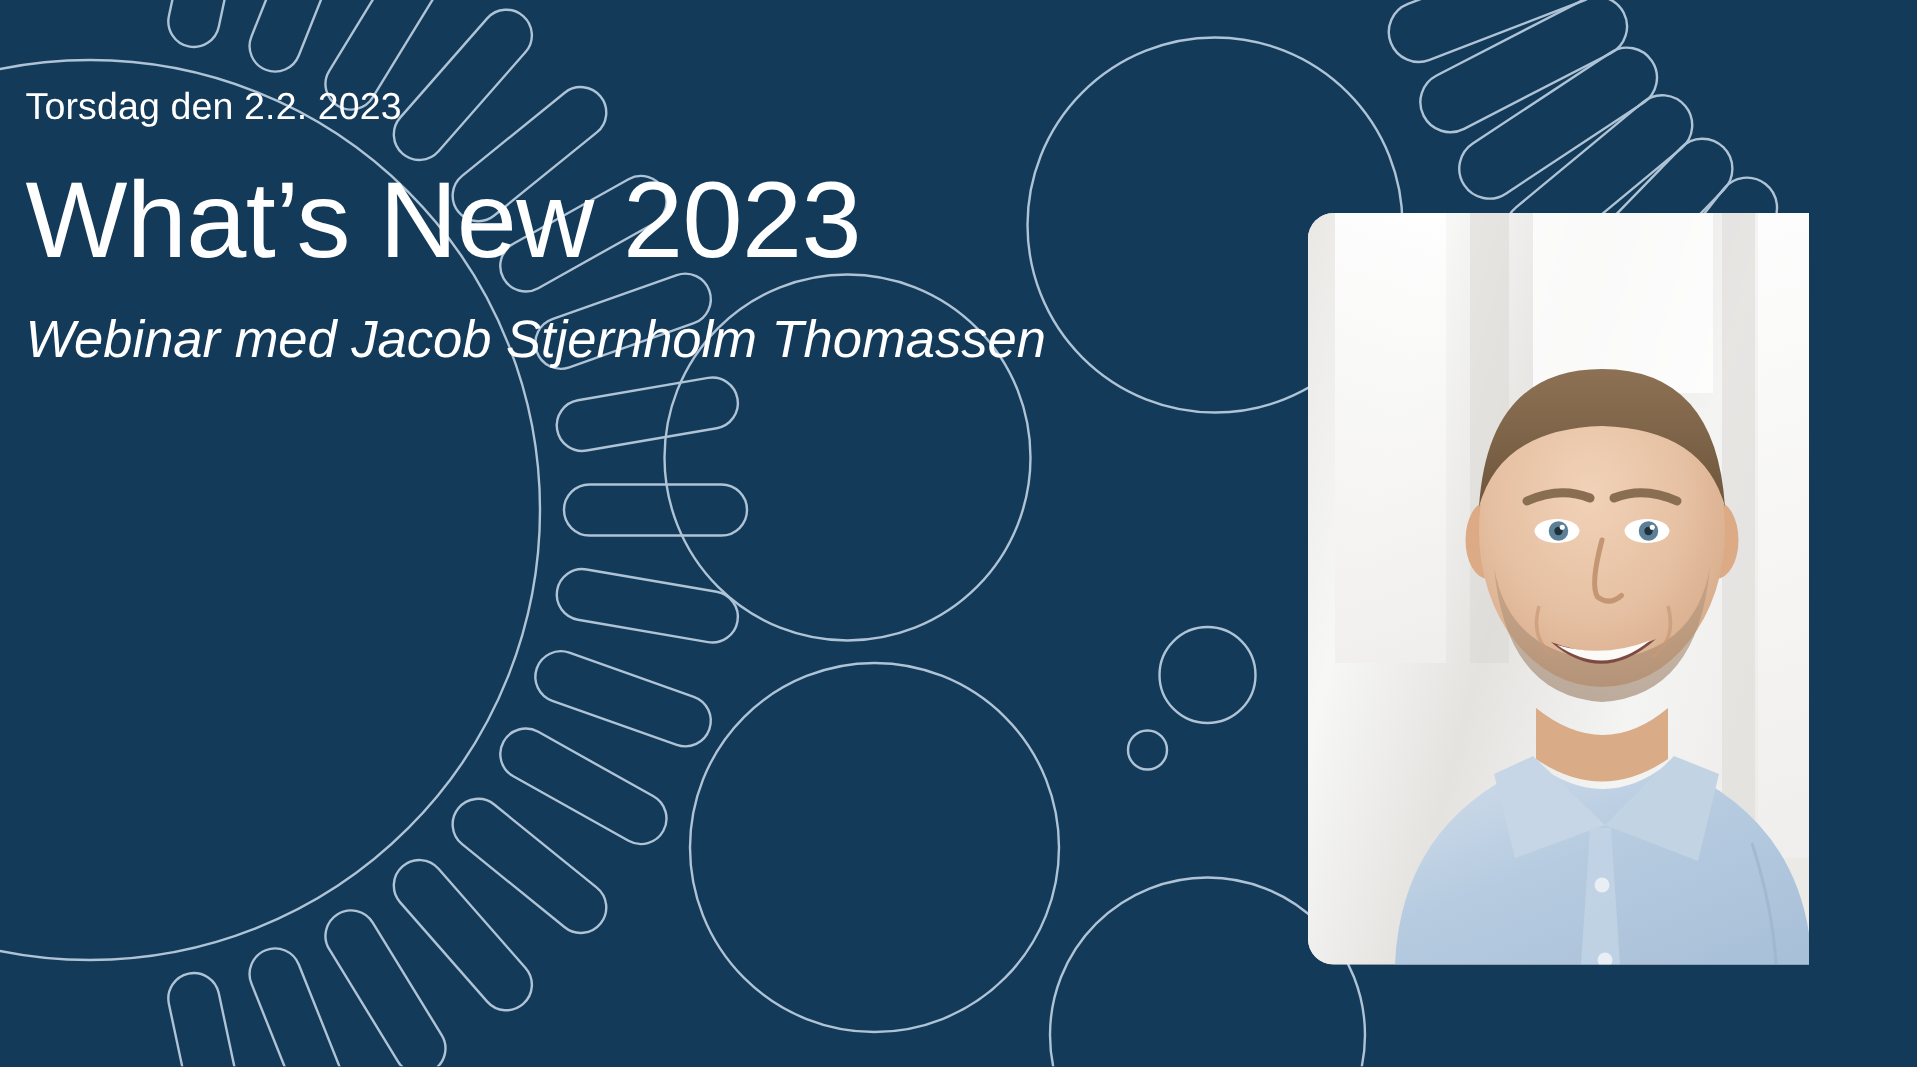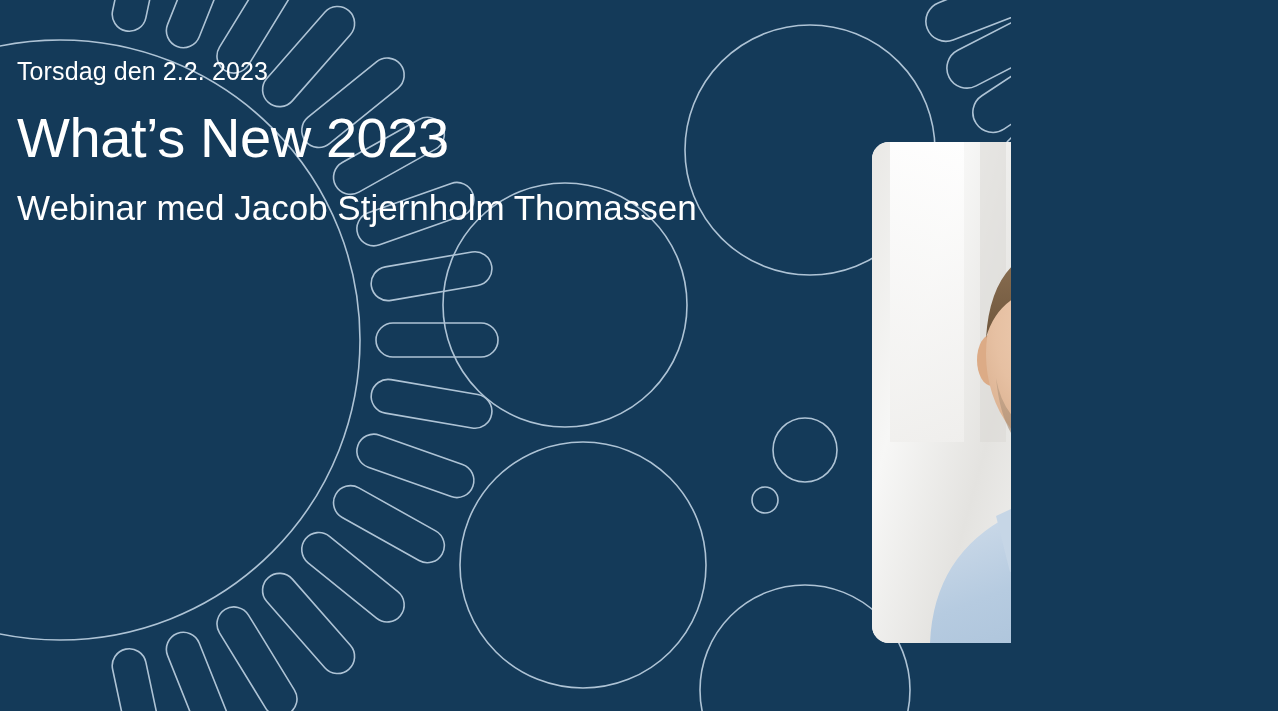--- a/index.html
+++ b/index.html
@@ -5,21 +5,21 @@
   * { margin:0; padding:0; box-sizing:border-box; }
   html, body {
     width:1278px; height:711px;
     overflow:hidden;
     background:#143a59;
     font-family:"Liberation Sans", sans-serif;
   }
 
   .slide {
     position:relative;
-    width:1011px; height:711px;
+    width:1206px; height:711px;
     background:#143a59;
     overflow:hidden;
   }
 
   
   .bg-pattern {
     position:absolute;
     top:0; left:0;
     width:1278px; height:711px;
     pointer-events:none;
@@ -37,38 +37,38 @@
   .date-line {
     font-size:25px;
     line-height:1.25;
     color:#ffffff;
     font-weight:400;
     letter-spacing:0.1px;
     white-space:nowrap;
   }
 
   .main-title {
-    font-size:56px;
+    font-size:72px;
     line-height:1.18;
     color:#ffffff;
     font-weight:400;
     letter-spacing:-0.4px;
     margin-top:18px;
     white-space:nowrap;
   }
 
   .subtitle-1, .subtitle-2 {
     font-size:35px;
     line-height:1.45;
     color:#ffffff;
     font-weight:400;
     letter-spacing:0px;
     white-space:nowrap;
   }
-  .subtitle-1 { margin-top:12px; }
+  .subtitle-1 { margin-top:12px;font-style:italic; }
 
   
   .portrait-card {
     position:absolute;
     left:872px;
     top:142px;
     width:389px;
     height:501px;
     border-radius:17px;
     overflow:hidden;

